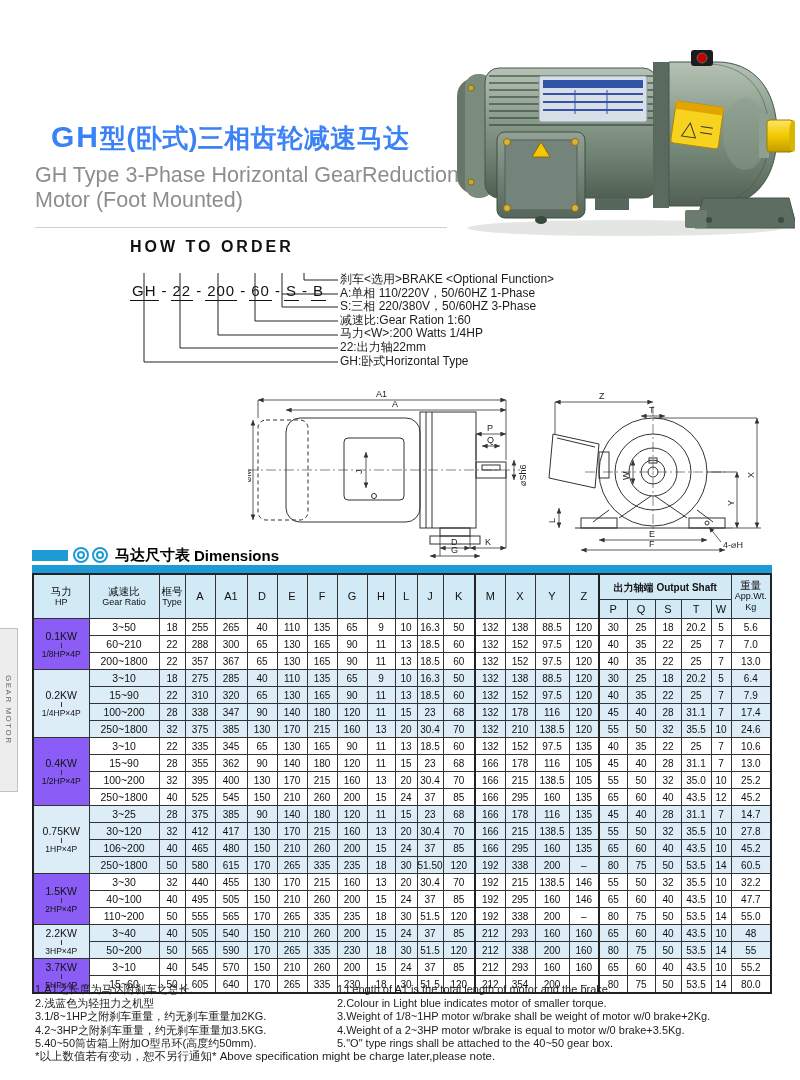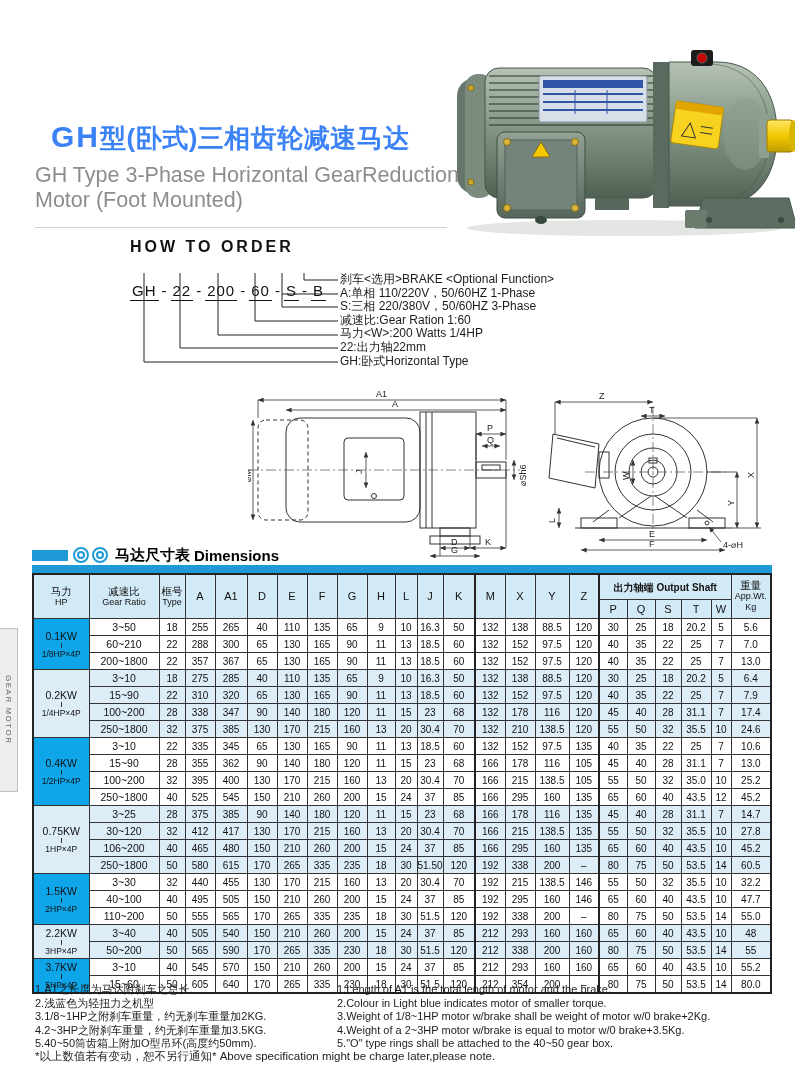--- a/index.html
+++ b/index.html
@@ -45,21 +45,21 @@
   table{border-collapse:collapse;table-layout:fixed;width:740px;border:2px solid #222;}
   th,td{border:1px solid #333;text-align:center;vertical-align:middle;padding:0;overflow:hidden;
         white-space:nowrap;font-size:10px;height:16px;line-height:11px;background:#fff;}
   thead th{background:#d2e9f6;font-weight:700;}
   thead tr.h1 th{height:24px;}
   thead tr.h2 th{height:18px;}
   thead .cn{font-size:10.5px;font-weight:400;}
   thead .en{font-size:9px;font-weight:400;}
   thead .ltr{font-size:11px;font-weight:400;}
   td.ratio{font-size:10.5px;}
-  td.gcell{font-size:10.5px;background:#0ea5e9;}
+  td.gcell{font-size:10.5px;background:#8b5cf6;}
   td.gcell .pw{font-size:10.5px;line-height:12px;}
   td.gcell .hp{font-size:8.5px;line-height:10px;}
   td.gcell .gbar{width:1px;height:5px;background:#333;margin:1px auto;}
   tr.tint td{background:#dcedf8;}
   td.gcell.tint{background:#dcedf8;}
   .bl2{border-left:2px solid #222;}
 
   
   .notes-cn{left:35px;top:983px;font-size:11px;line-height:13.6px;color:#1c1c1c;white-space:nowrap;}
   .notes-en{left:337px;top:983px;font-size:11px;line-height:13.6px;color:#1c1c1c;white-space:nowrap;}

